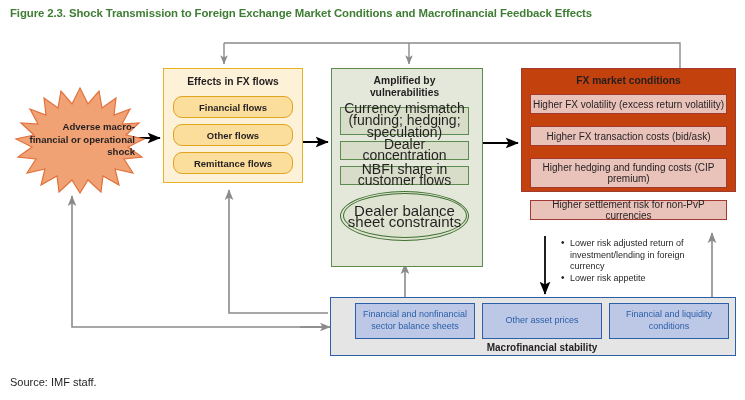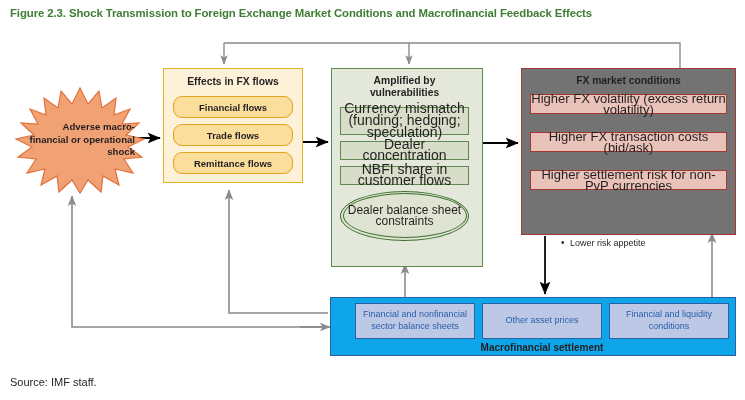--- a/index.html
+++ b/index.html
@@ -141,41 +141,41 @@
     border: 1px solid #3f7030;
     border-radius: 50%;
   }
   .ellipse-outer { left: 0; top: 0; right: 0; bottom: 0; background: #dfe4d2; }
   .ellipse-inner { left: 2.5px; top: 2.5px; right: 2.5px; bottom: 2.5px; }
   #vuln-ellipse-label {
     position: absolute;
     left: 0; right: 0; top: 50%;
     transform: translateY(-50%);
     text-align: center;
-    font-size: 12px;
+    font-size: 15px;
     line-height: 11.4px;
     color: #231f20;
   }
 
   
   #box-market {
     left: 521px;
     top: 68px;
     width: 215px;
-    height: 167px;
-    background: #737373;
+    height: 124px;
+    background: #c2410c;
     border-color: #a23a33;
     padding: 6px 8px 0 8px;
   }
   #box-market .stage-title { margin-bottom: 7px; }
   #box-market .sub {
     background: #e9c2ba;
     border-color: #a23a33;
-    font-size: 13px;
-    margin-bottom: 18px;
+    font-size: 10px;
+    margin-bottom: 12px;
   }
   #box-market .sub.one-line { height: 20px; }
   #box-market .sub.two-line { height: 30px; }
 
   
   #impact-bullets {
     position: absolute;
     left: 559px;
     top: 238px;
     width: 160px;
@@ -198,21 +198,21 @@
     top: -1px;
     font-size: 10px;
   }
 
   
   #box-stability {
     left: 330px;
     top: 297px;
     width: 406px;
     height: 59px;
-    background: #0ea5e9;
+    background: #e5e5e5;
     border-color: #2b5fa8;
     padding: 5px 6px 0 24px;
     display: flex;
     flex-direction: column;
   }
   #stability-row {
     display: flex;
     gap: 7px;
     height: 36px;
   }
@@ -270,51 +270,53 @@
 <div id="shock-burst">
   <svg width="148" height="108" viewBox="0 0 148 108">
     <polygon points="74,2 82,18 93,5 96,22 110,12 108,29 124,23 116,38 133,37 120,49 138,53 122,61 136,71 118,73 127,87 109,83 113,99 97,90 95,106 82,94 74,107 66,94 53,106 51,90 35,99 39,83 21,87 30,73 12,71 26,61 10,53 28,49 15,37 32,38 24,23 40,29 38,12 52,22 55,5 66,18" fill="#f0a275" stroke="#e2703a" stroke-width="1.2"></polygon>
   </svg>
   <div class="burst-label">Adverse macro-financial or operational shock</div>
 </div>
 
 <div class="stage" id="box-fx-flows">
   <div class="stage-title">Effects in FX flows</div>
   <div class="sub">Financial flows</div>
-  <div class="sub">Trade flows</div>
+  <div class="sub">Other flows</div>
   <div class="sub">Remittance flows</div>
 </div>
 
 <div class="stage" id="box-vulnerabilities">
   <div class="stage-title">Amplified by vulnerabilities</div>
   <div class="sub two-line">Currency mismatch (funding; hedging; speculation)</div>
   <div class="sub one-line">Dealer concentration</div>
   <div class="sub one-line">NBFI share in customer flows</div>
   <div id="vuln-ellipse-wrap">
     <div class="ellipse-outer"></div>
     <div class="ellipse-inner"></div>
     <div id="vuln-ellipse-label">Dealer balance sheet constraints</div>
   </div>
 </div>
 
 <div class="stage" id="box-market">
   <div class="stage-title">FX market conditions</div>
   <div class="sub one-line">Higher FX volatility (excess return volatility)</div>
   <div class="sub one-line">Higher FX transaction costs (bid/ask)</div>
+  <div class="sub two-line">Higher hedging and funding costs (CIP premium)</div>
   <div class="sub one-line">Higher settlement risk for non-PvP currencies</div>
 </div>
 
 <div id="impact-bullets">
   <ul>
+    <li>Lower risk adjusted return of investment/lending in foreign currency</li>
     <li>Lower risk appetite</li>
   </ul>
 </div>
 
 <div class="stage" id="box-stability">
   <div id="stability-row">
     <div class="sub">Financial and nonfinancial sector balance sheets</div>
     <div class="sub">Other asset prices</div>
     <div class="sub">Financial and liquidity conditions</div>
   </div>
-  <div id="stability-title">Macrofinancial settlement</div>
+  <div id="stability-title">Macrofinancial stability</div>
 </div>
 
 <div id="source-note">Source: IMF staff.</div>
 
 </body></html>

